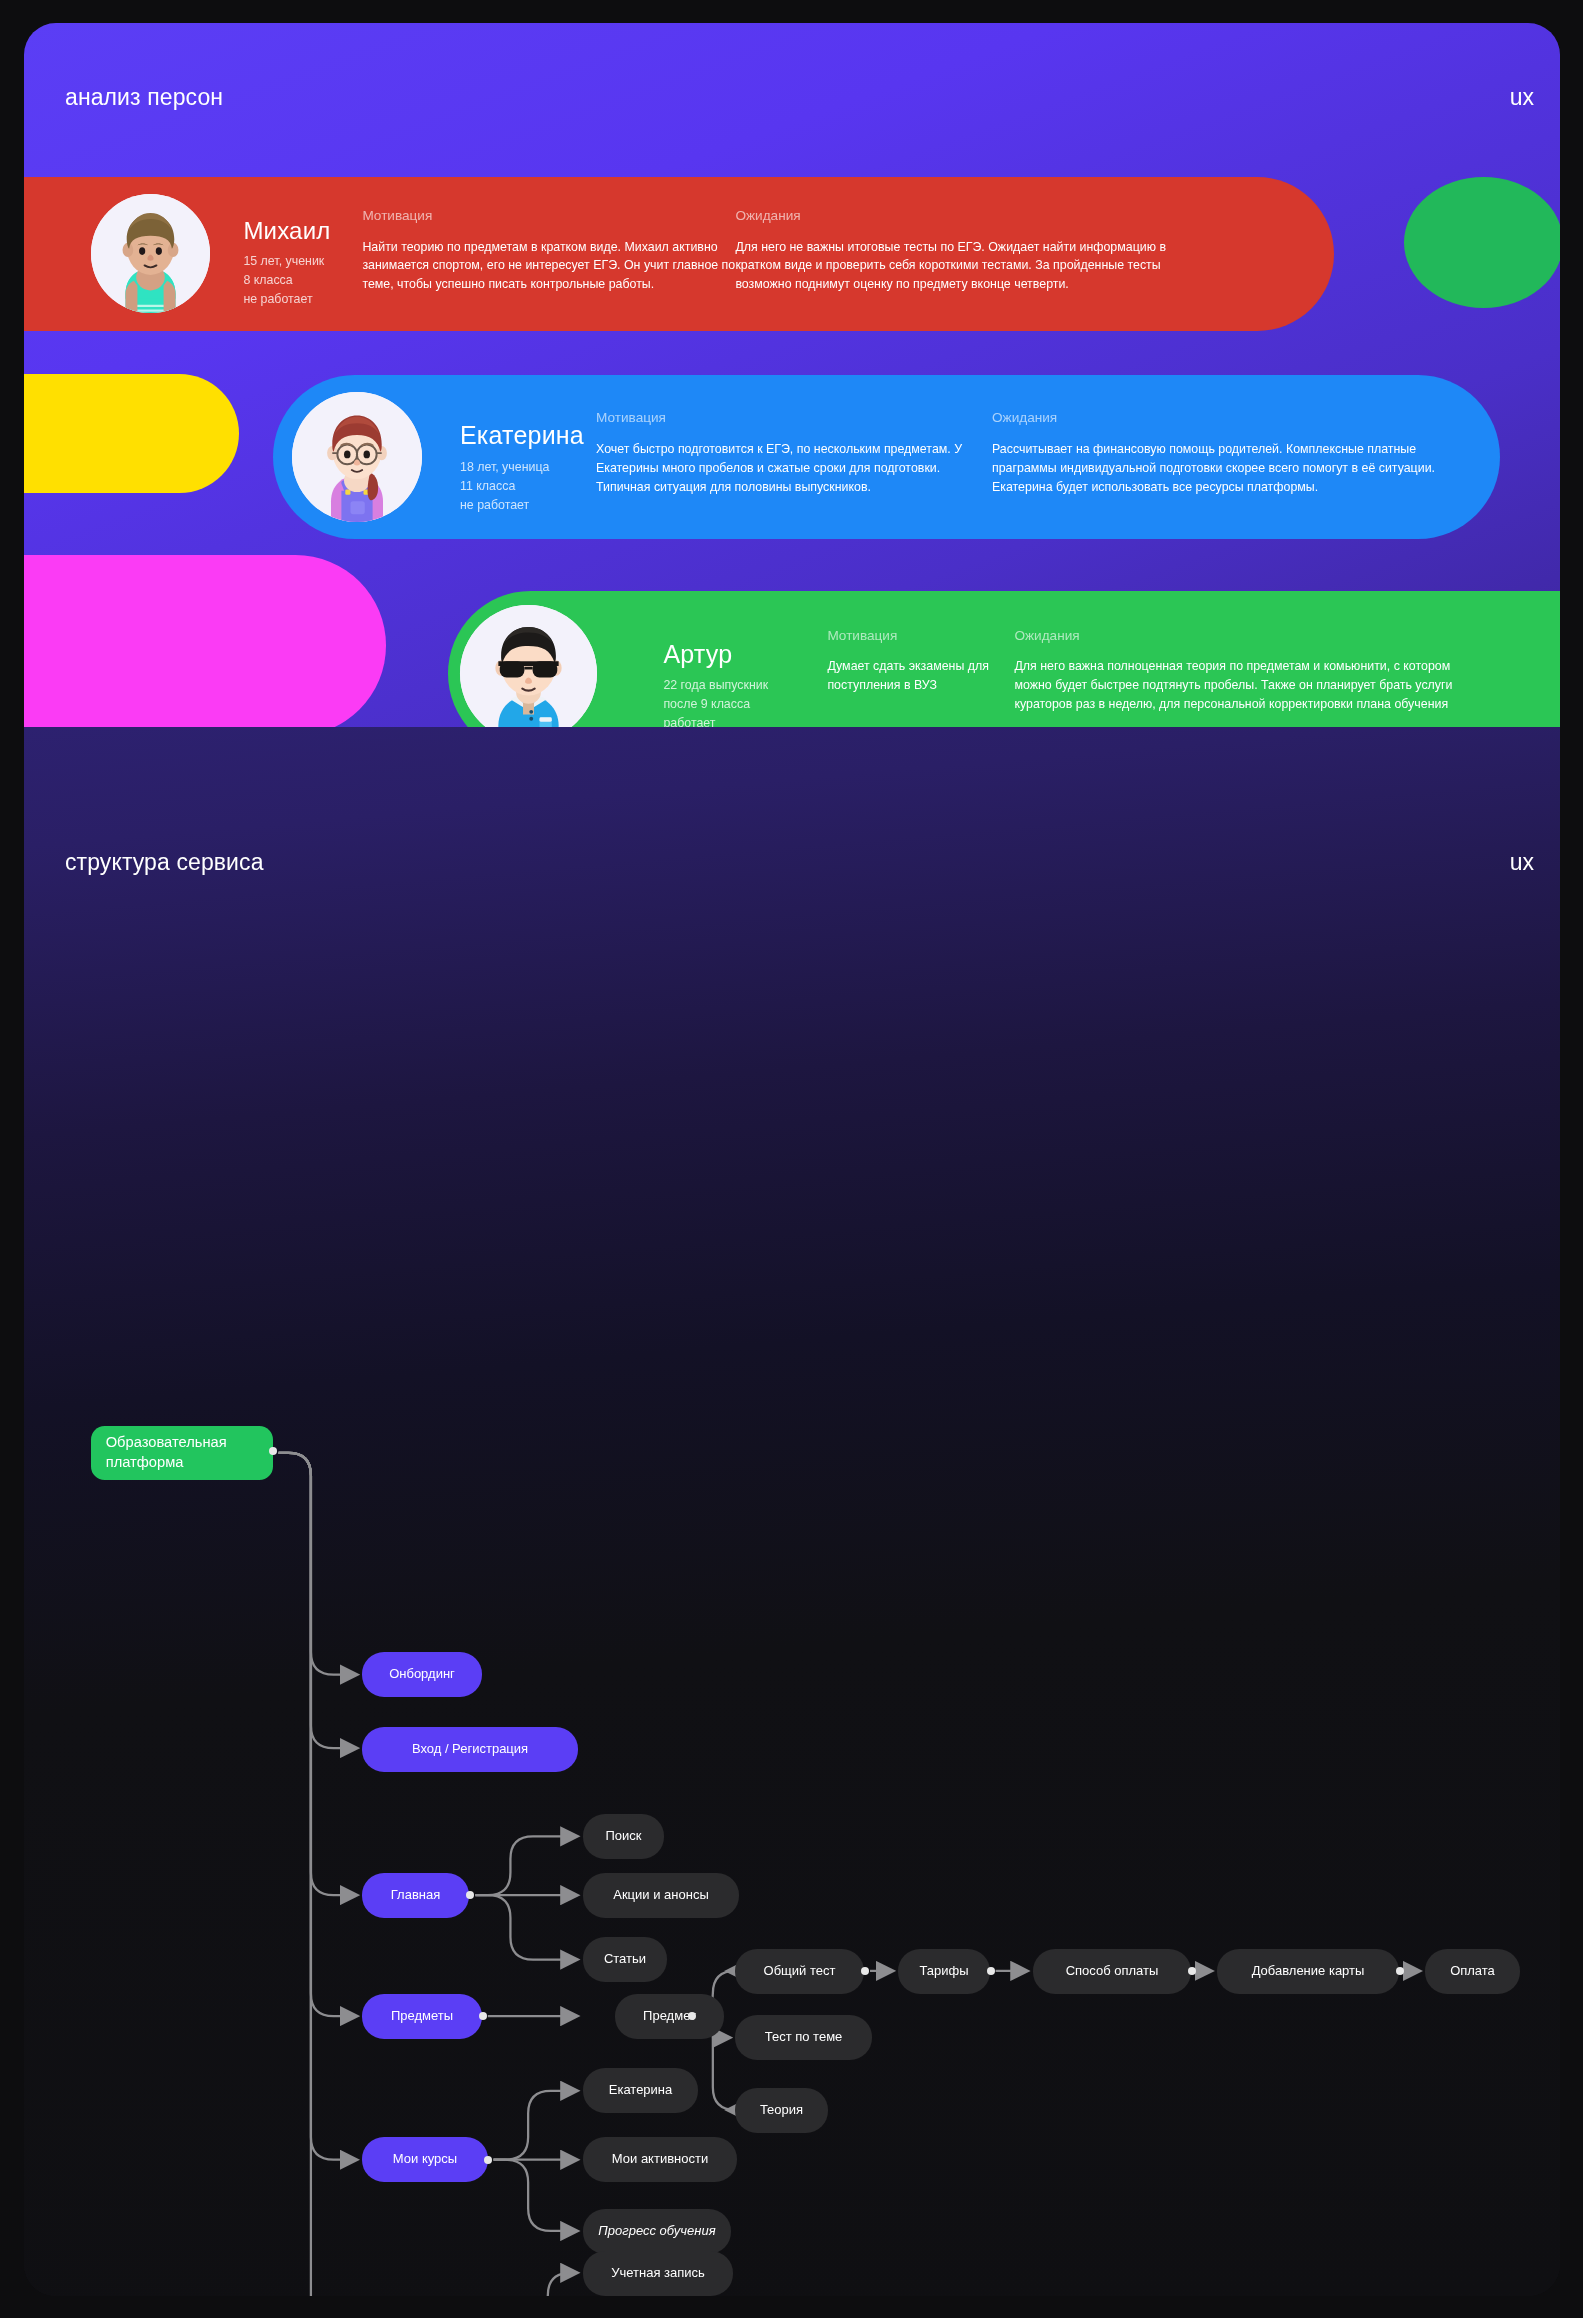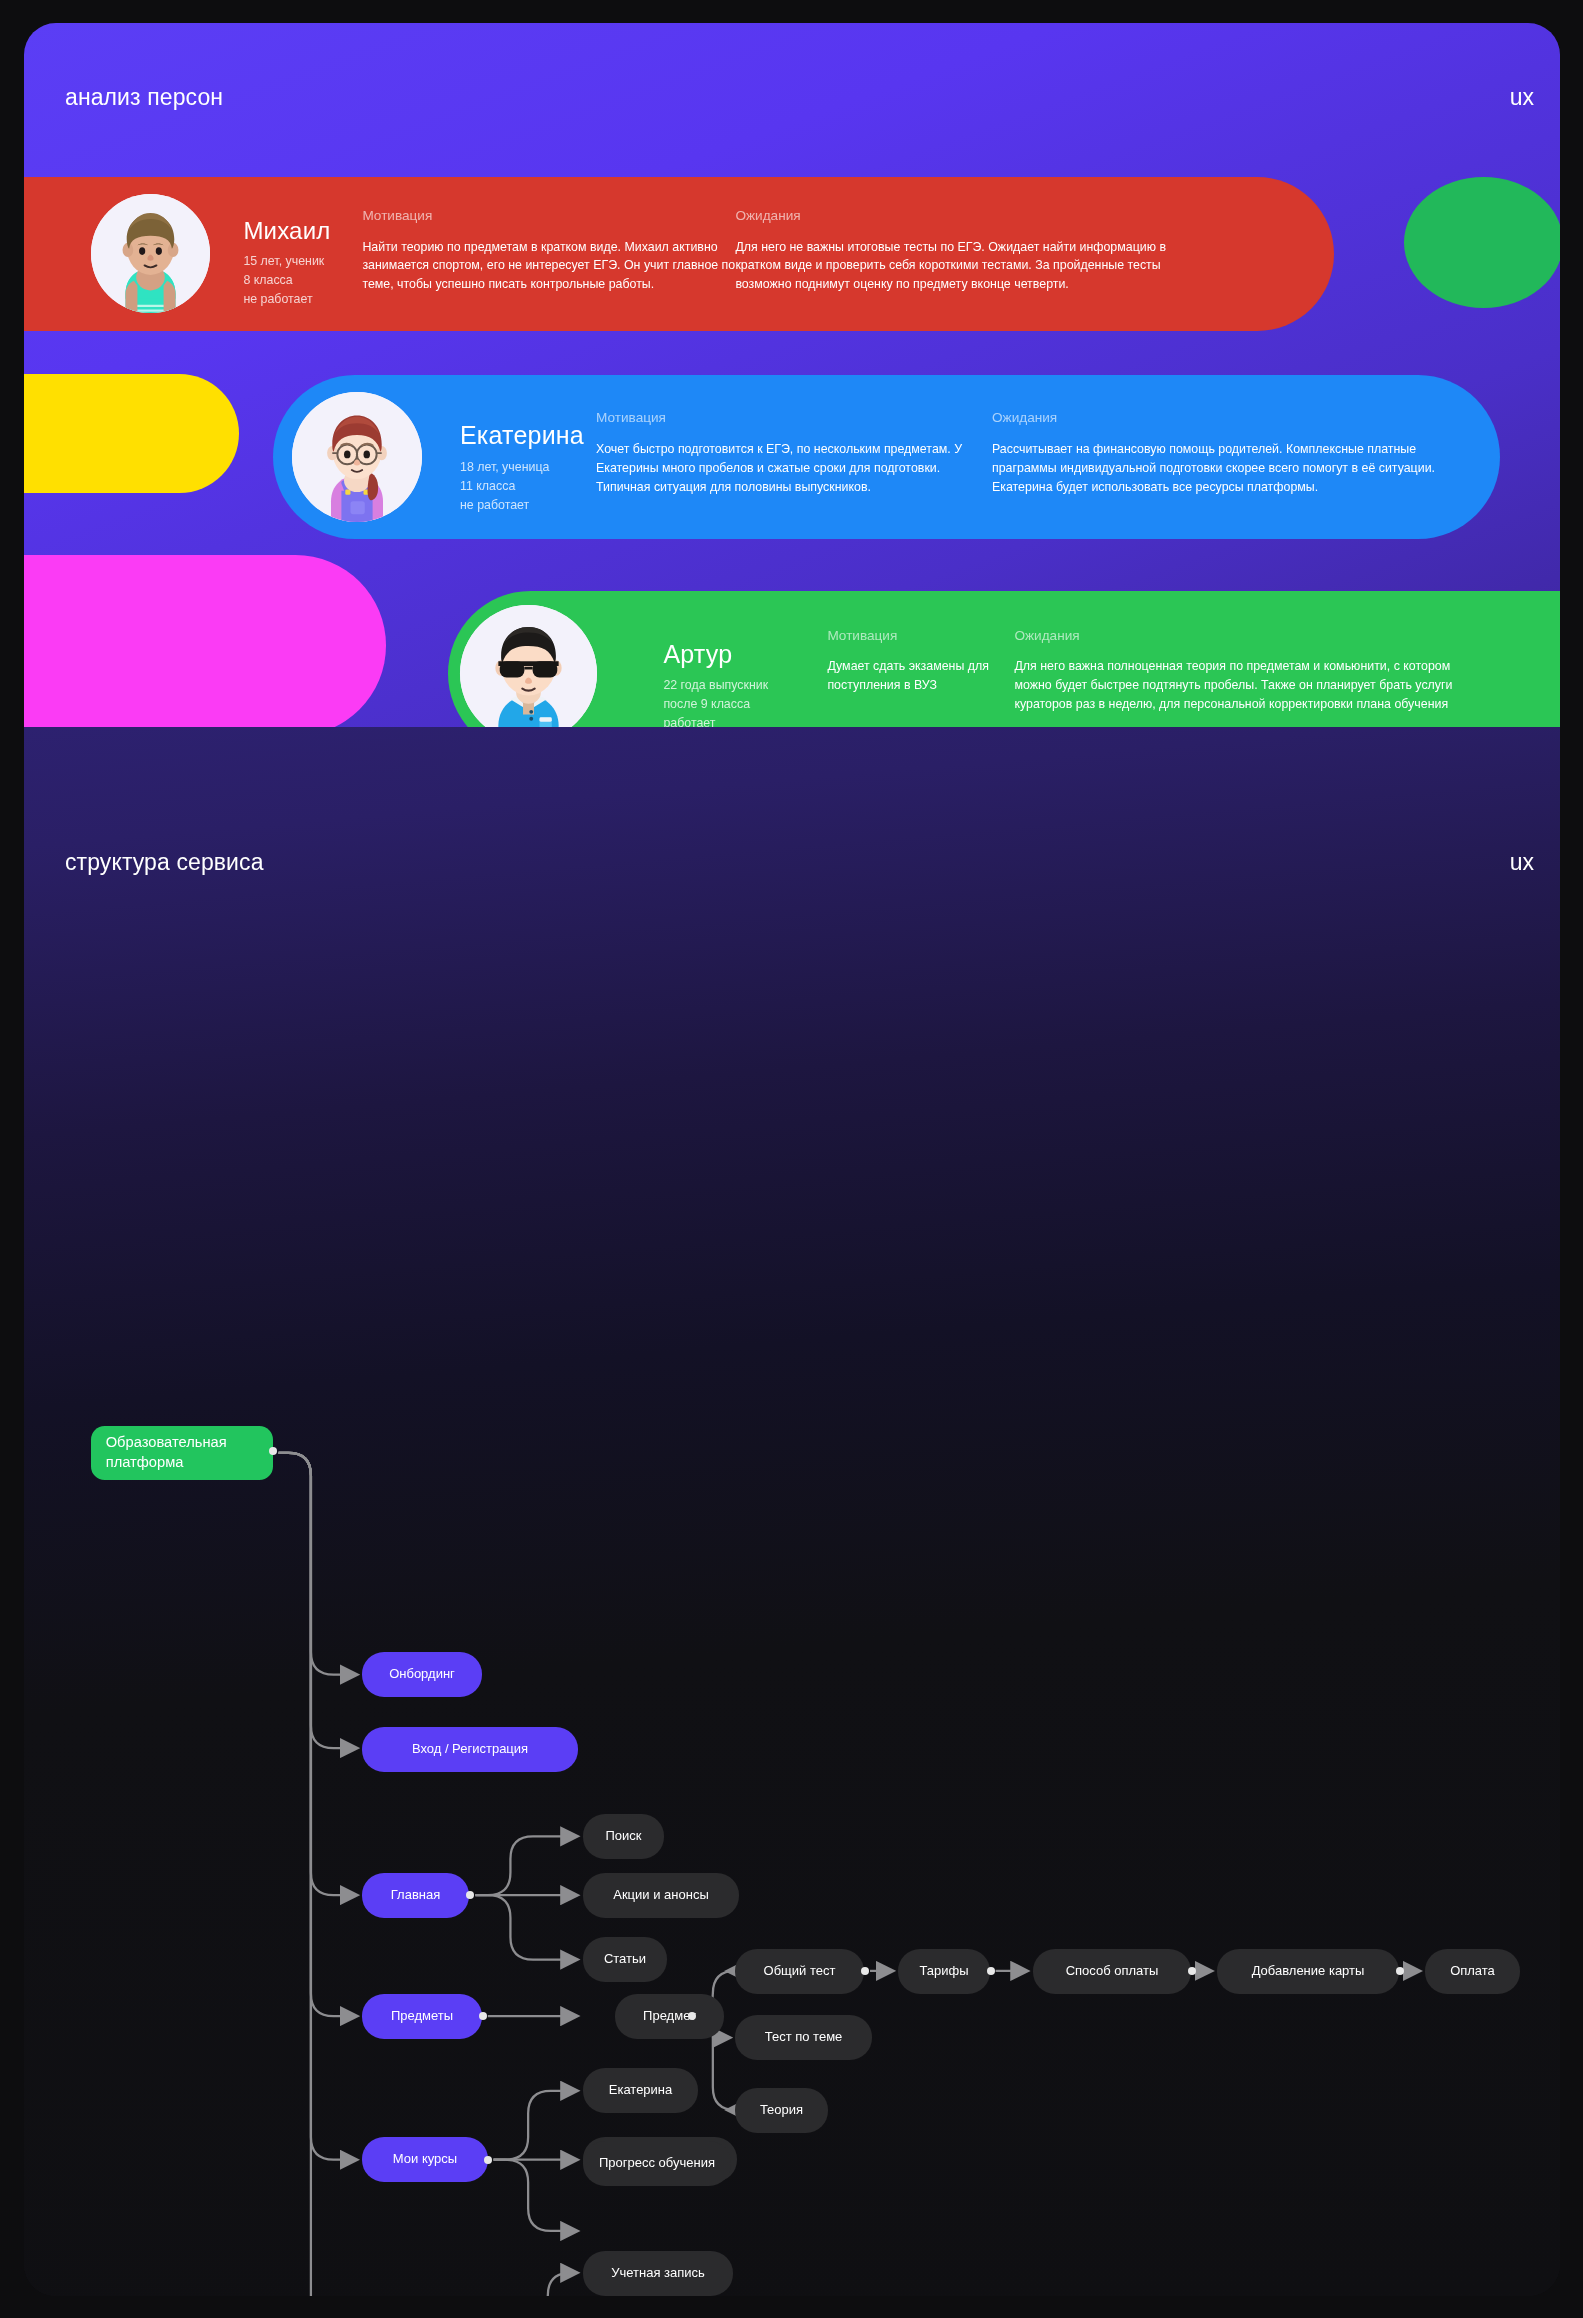--- a/index.html
+++ b/index.html
@@ -379,20 +379,20 @@
       <div class="node leaf" style="left:1009px; top:1222px; width:158px; height:45px;">Способ оплаты</div>
       <div class="dot" style="left:1164px; top:1240px;"></div>
 
       <div class="node leaf" style="left:1193px; top:1222px; width:182px; height:45px;">Добавление карты</div>
       <div class="dot" style="left:1372px; top:1240px;"></div>
 
       <div class="node leaf" style="left:1401px; top:1222px; width:95px; height:45px;">Оплата</div>
 
       <div class="node leaf" style="left:559px; top:1341px; width:115px; height:45px;">Екатерина</div>
       <div class="node leaf" style="left:559px; top:1410px; width:154px; height:45px;">Мои активности</div>
-      <div class="node leaf" style="left:559px; top:1414px; width:148px; height:45px;">Прогресс обучения</div>
+      <div class="node leaf" style="left:559px; top:1482px; width:148px; height:45px;font-style:italic;">Прогресс обучения</div>
 
       <div class="node leaf" style="left:559px; top:1524px; width:150px; height:45px;">Учетная запись</div>
 
     </div>
   </div>
 </div>
 
 
 </body></html>

